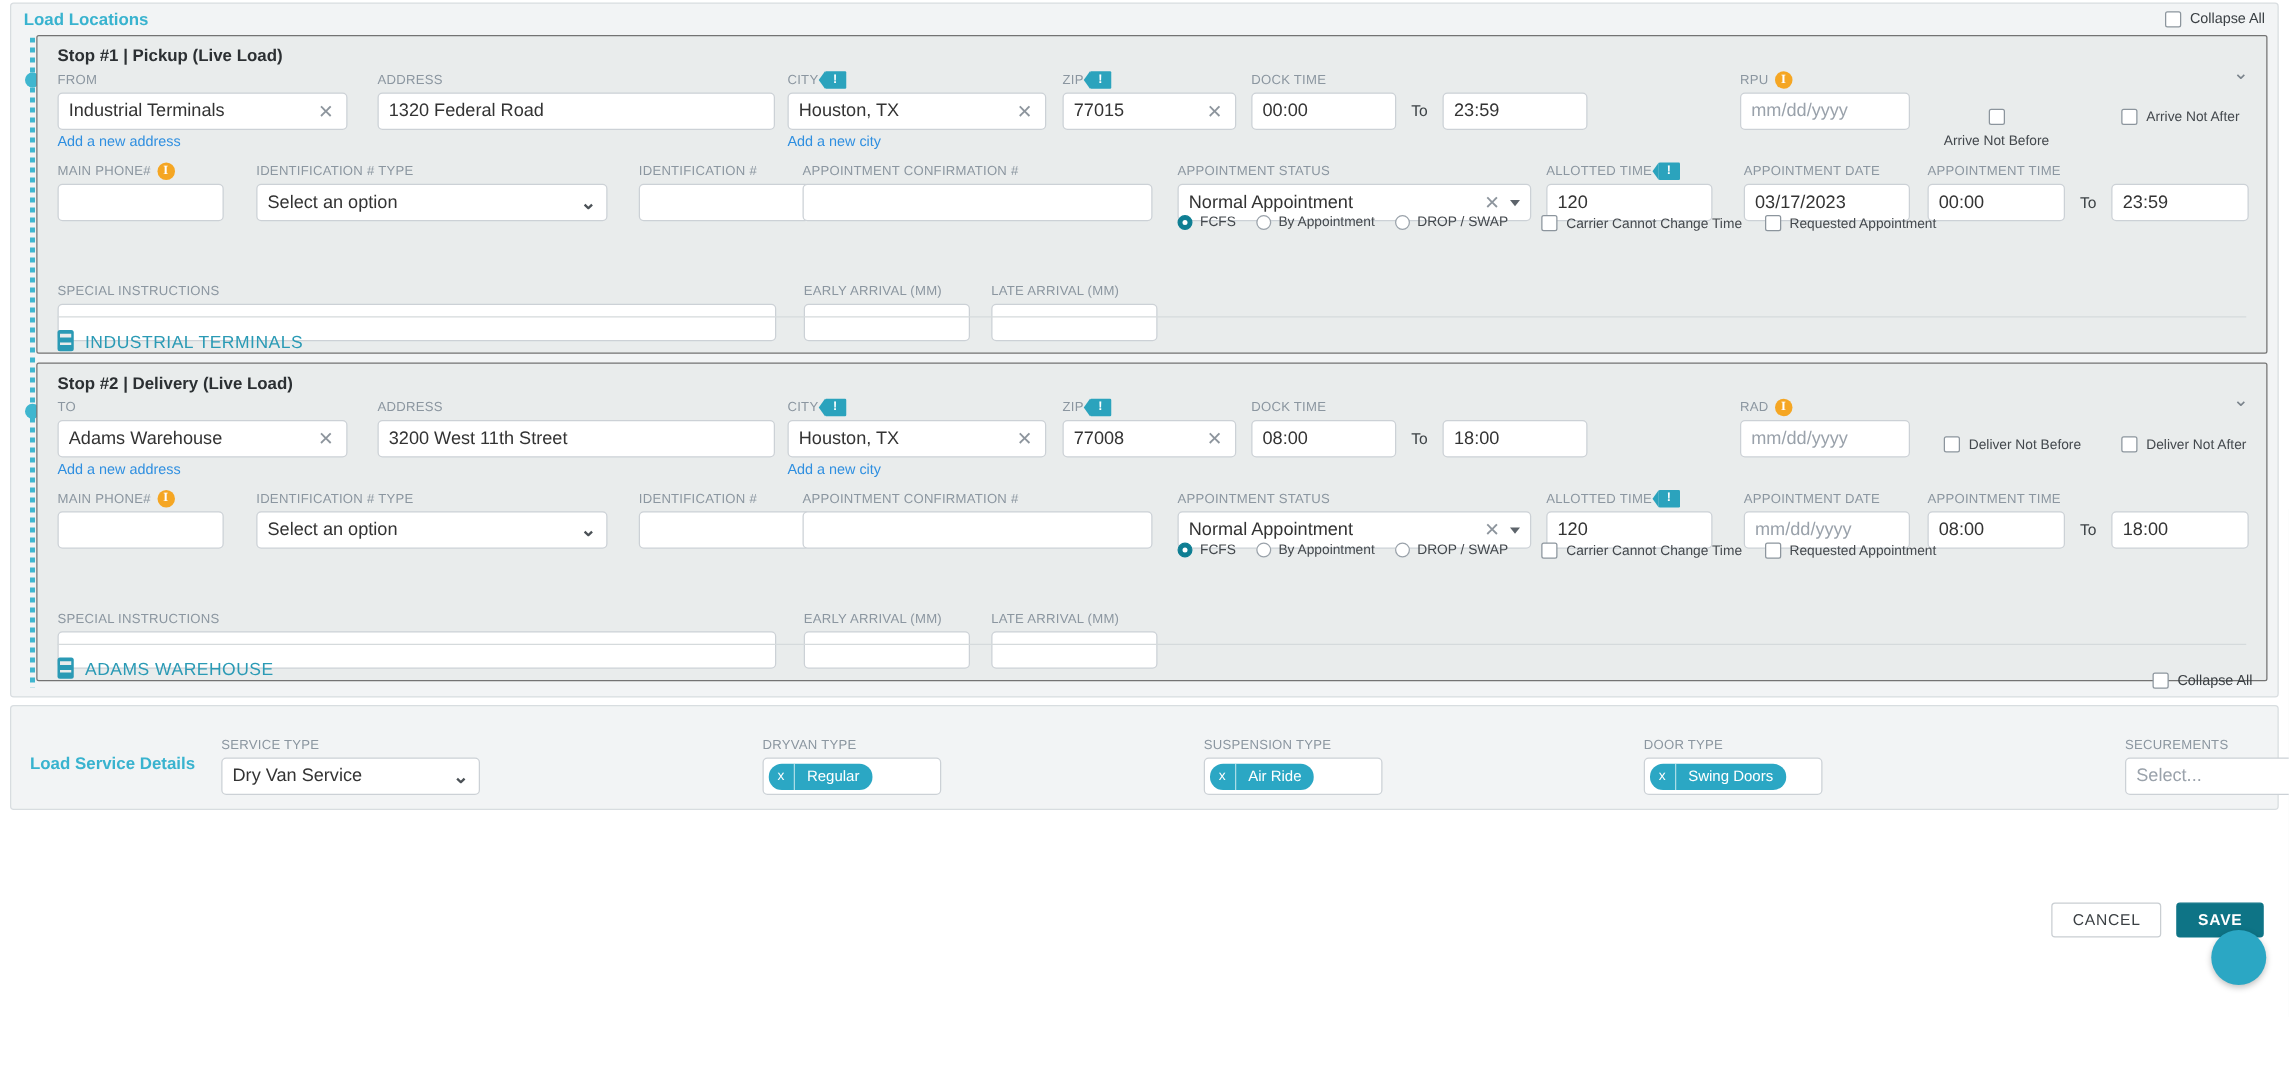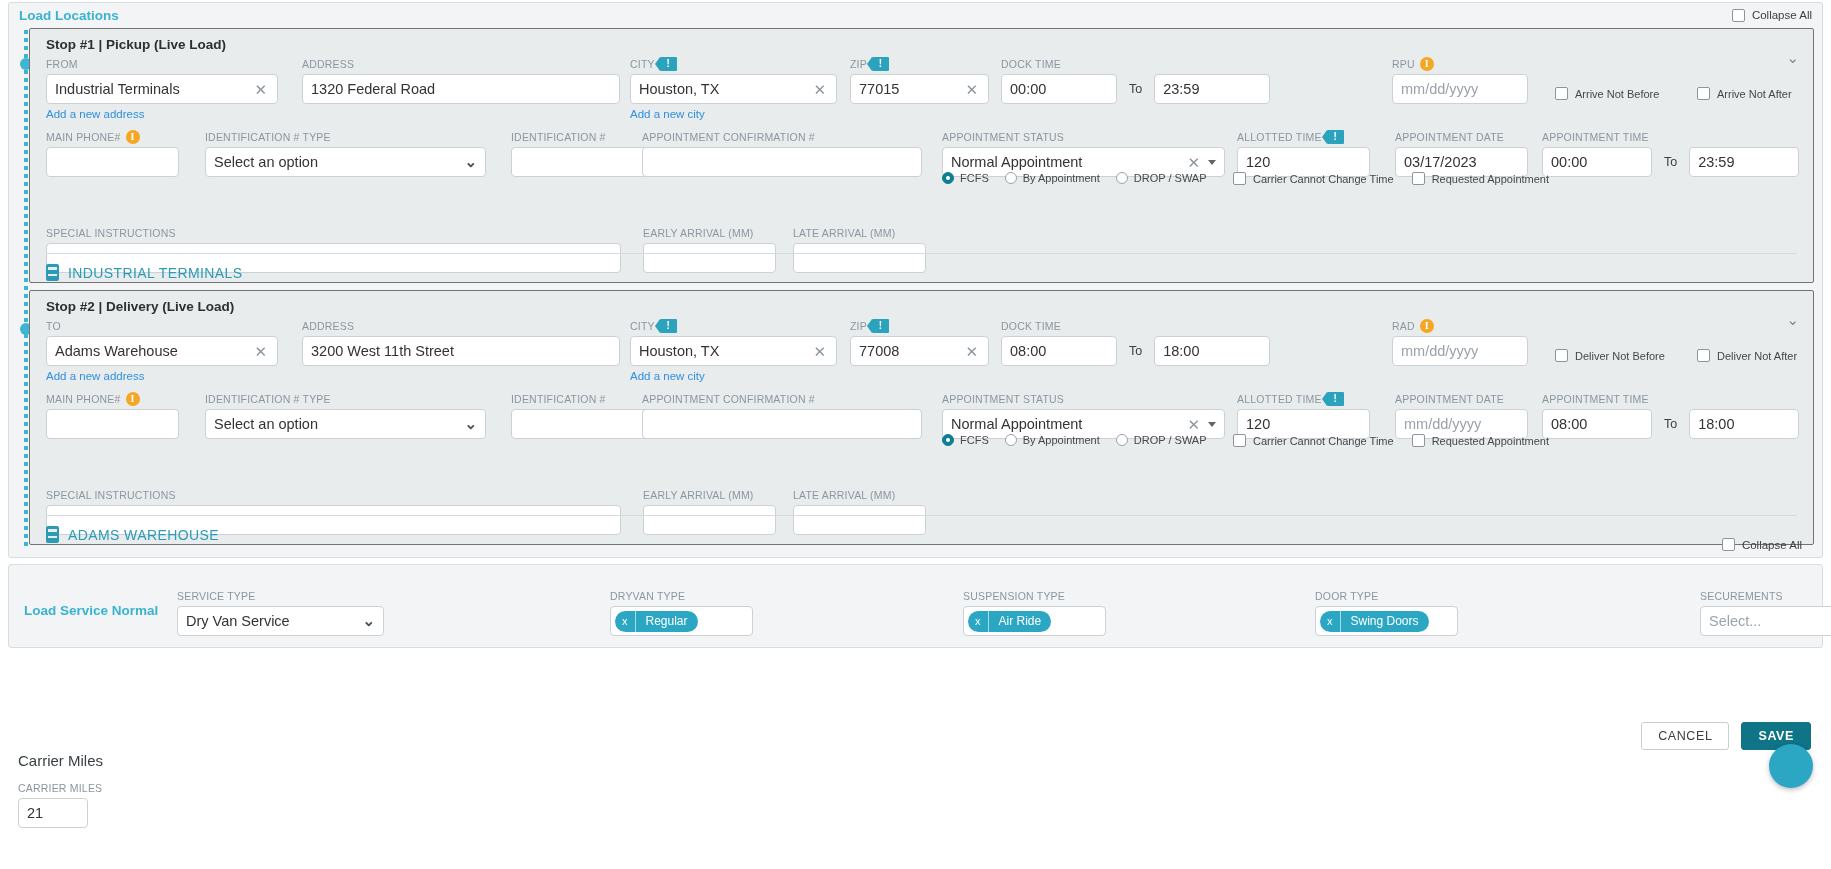--- a/index.html
+++ b/index.html
@@ -216,21 +216,21 @@
       <div style="position:absolute; left:1362px; top:28px; width:136px;">
         <div class="lbl">
           <span>RPU</span>
           <span class="info-dot">i</span>
         </div>
         <div class="inp">
           <span class="ph">mm/dd/yyyy</span>
         </div>
       </div>
 
-      <div class="cb-row" style="position:absolute; left:1525px; top:58px;">
+      <div class="cb-row" style="position:absolute; left:1525px; top:58px;flex-direction:column;">
         <span class="cb"></span>
         <span>Arrive Not Before</span>
       </div>
       <div class="cb-row" style="position:absolute; left:1667px; top:58px;">
         <span class="cb"></span>
         <span>Arrive Not After</span>
       </div>
 
       <div style="position:absolute; left:16px; top:101px; width:133px;">
         <div class="lbl">
@@ -591,21 +591,21 @@
       </div>
     </div>
 
     <div class="collapse-all" style="position:absolute; right:20px; bottom:6px;">
       <span class="cb"></span>
       <span>Collapse All</span>
     </div>
   </div>
 
   <div id="service-panel">
-    <div class="section-title" style="position:absolute; left:15px; top:38px;">Load Service Normal</div>
+    <div class="section-title" style="position:absolute; left:15px; top:38px;">Load Service Details</div>
 
     <div style="position:absolute; left:168px; top:24px; width:207px;">
       <div class="lbl">
           <span>SERVICE TYPE</span>
         </div>
       <div class="inp">
         <span class="val">Dry Van Service</span>
         <span class="sel-caret">⌄</span>
       </div>
     </div>
@@ -649,31 +649,20 @@
     <div style="position:absolute; left:1691px; top:24px; width:143px;">
       <div class="lbl">
           <span>SECUREMENTS</span>
         </div>
       <div class="inp">
         <span class="ph">Select...</span>
       </div>
     </div>
   </div>
 
-  <div style="position:absolute; left:18px; top:752px;">
-    <div style="font-size:15px; color:#3b4044;">Carrier Miles</div>
-    <div style="margin-top:12px; width:70px;">
-      <div class="lbl">
-          <span>CARRIER MILES</span>
-        </div>
-      <div class="inp">
-        <span class="val">21</span>
-      </div>
-    </div>
-  </div>
 
   <div style="position:absolute; right:20px; bottom:24px; display:flex; align-items:center; gap:12px;">
     <div class="btn btn-cancel">CANCEL</div>
     <div class="btn btn-save">SAVE</div>
   </div>
   <div class="fab"></div>
 
 </div>
 
 </body></html>

